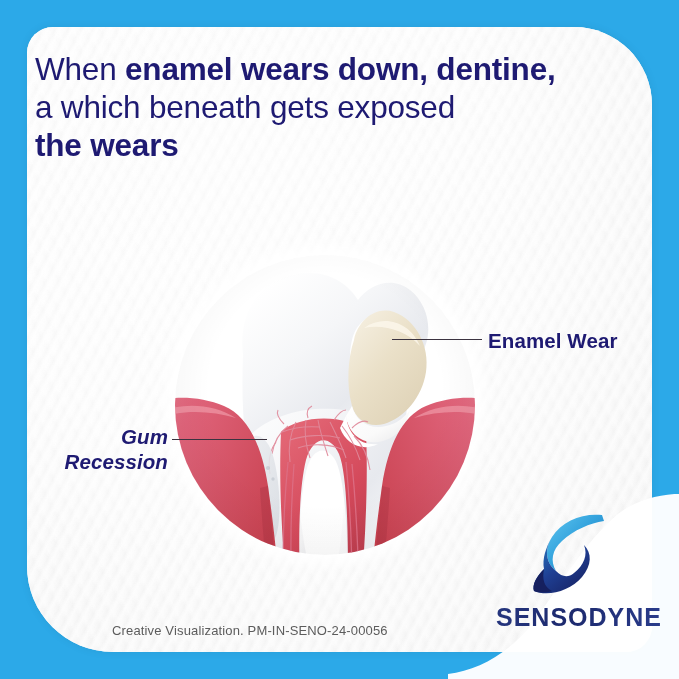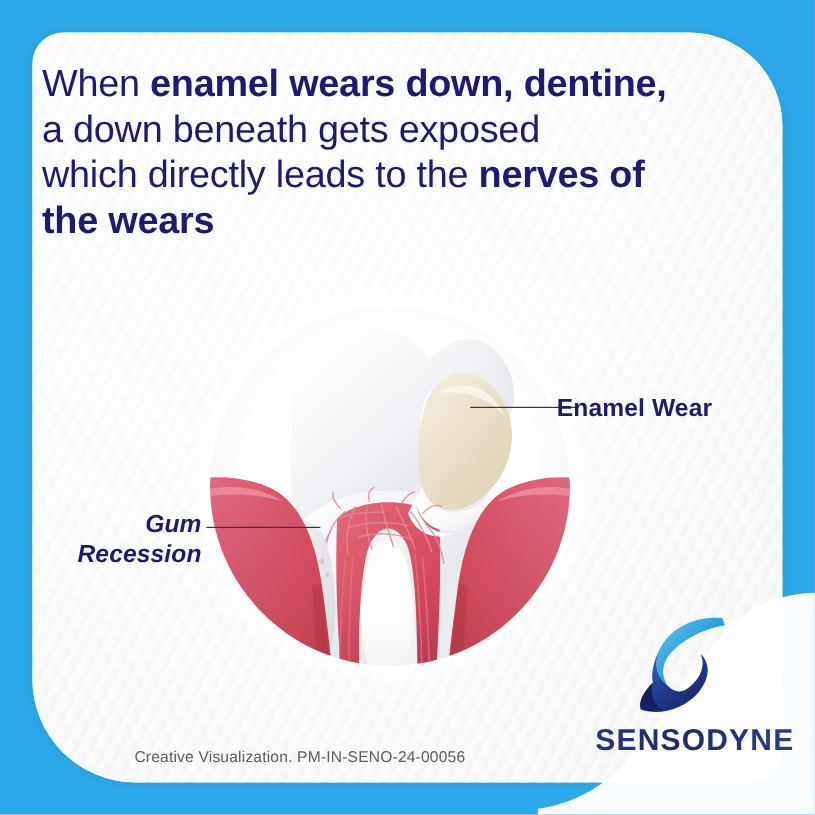--- a/index.html
+++ b/index.html
@@ -104,21 +104,21 @@
   .label {
     position: absolute;
     color: #1e1a72;
     font-size: 20.5px;
     font-weight: 700;
     line-height: 25px;
     letter-spacing: 0.1px;
     z-index: 7;
     white-space: pre-line;
   }
-  .label-enamel { left: 464px; top: 328px; }
+  .label-enamel { left: 488px; top: 328px; }
   .label-gum { left: 20px; top: 424px; width: 148px; text-align: right; font-style: italic; }
 
   .leader {
     position: absolute;
     height: 1px;
     background: #3b3340;
     z-index: 7;
   }
   .leader-enamel { left: 392px; top: 339px; width: 90px; }
   .leader-gum { left: 172px; top: 439px; width: 95px; }
@@ -178,24 +178,21 @@
 
   <div class="card">
     <div class="card-sheen"></div>
     <div class="card-texture"></div>
   </div>
 
   <div class="headline">
     <div>
       <span>When </span><b>enamel wears down, dentine,</b>
     </div>
-    <div>a down beneath gets exposed</div>
-    <div>
-      <span>which directly leads to the </span><b>nerves of</b>
-    </div>
+    <div>a which beneath gets exposed</div>
     <div><b>the wears</b></div>
   </div>
 
   <div class="tooth-stage">
     <div class="tooth-disc"></div>
 
     <svg class="tooth-svg" width="354" height="354" viewBox="0 0 354 354">
       <defs>
         <linearGradient id="gEnamelShell" x1="0.1" y1="0.1" x2="0.85" y2="0.9">
           <stop offset="0%" stop-color="#ffffff"></stop>

